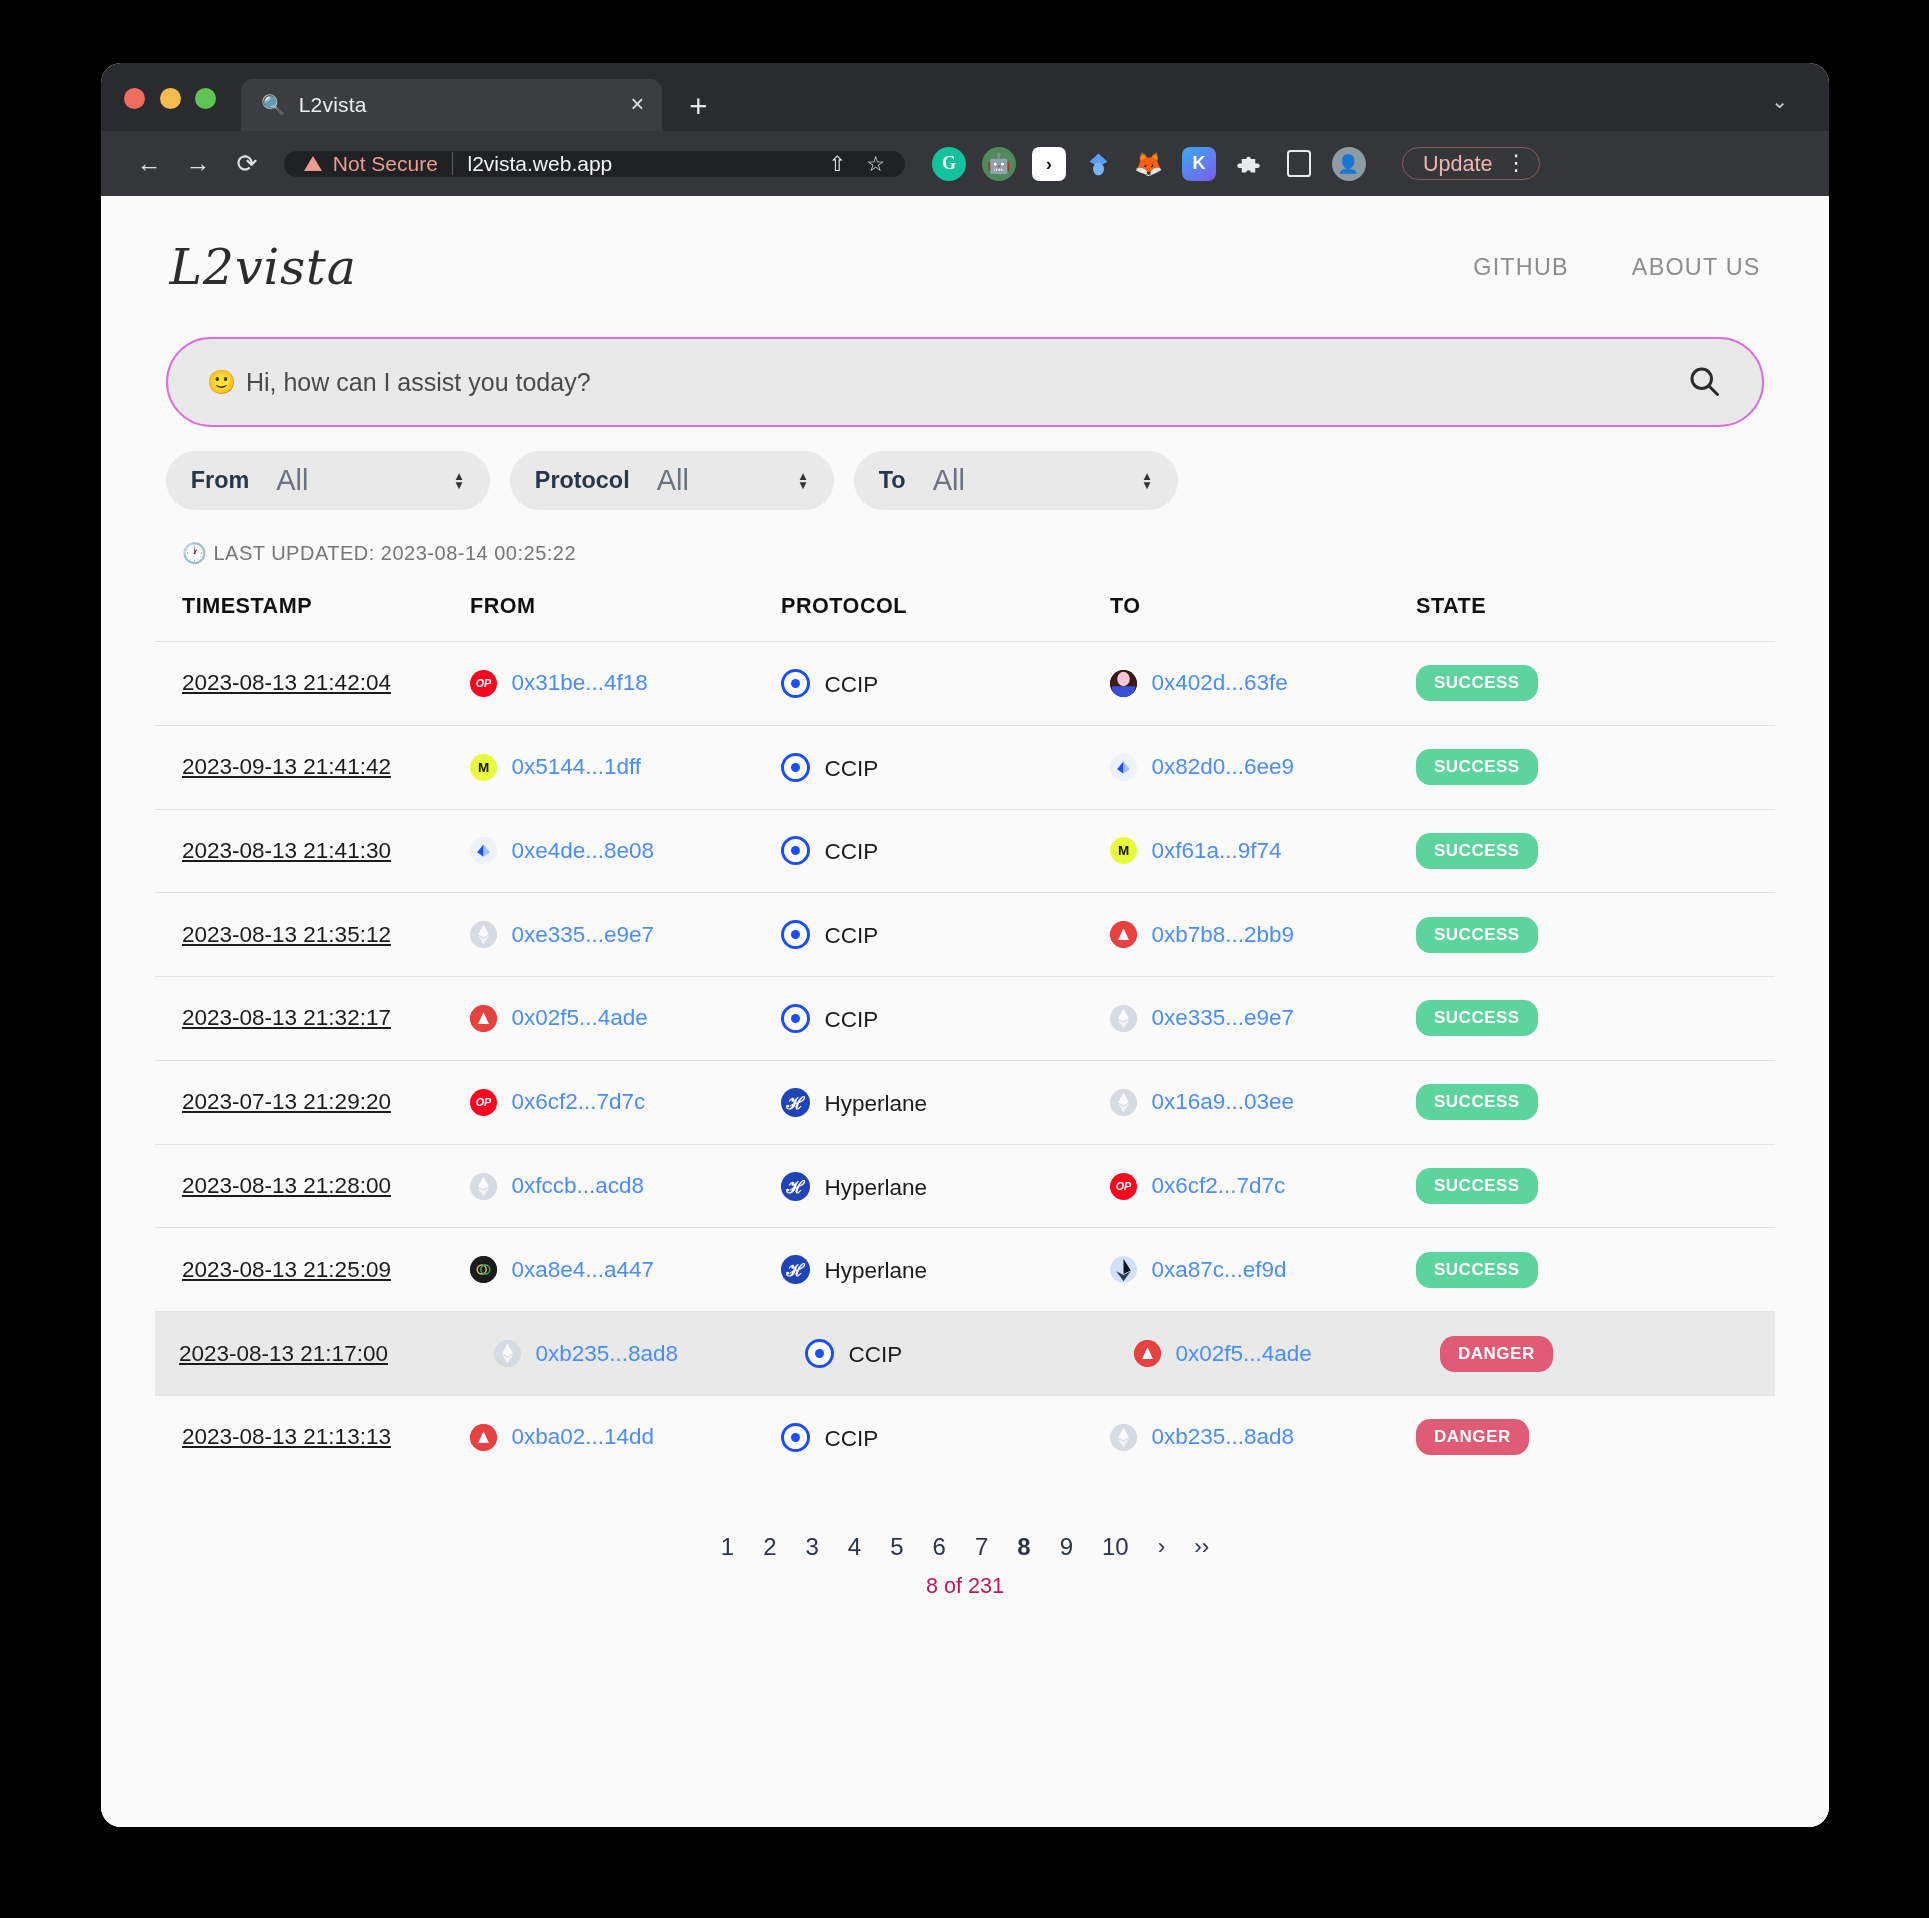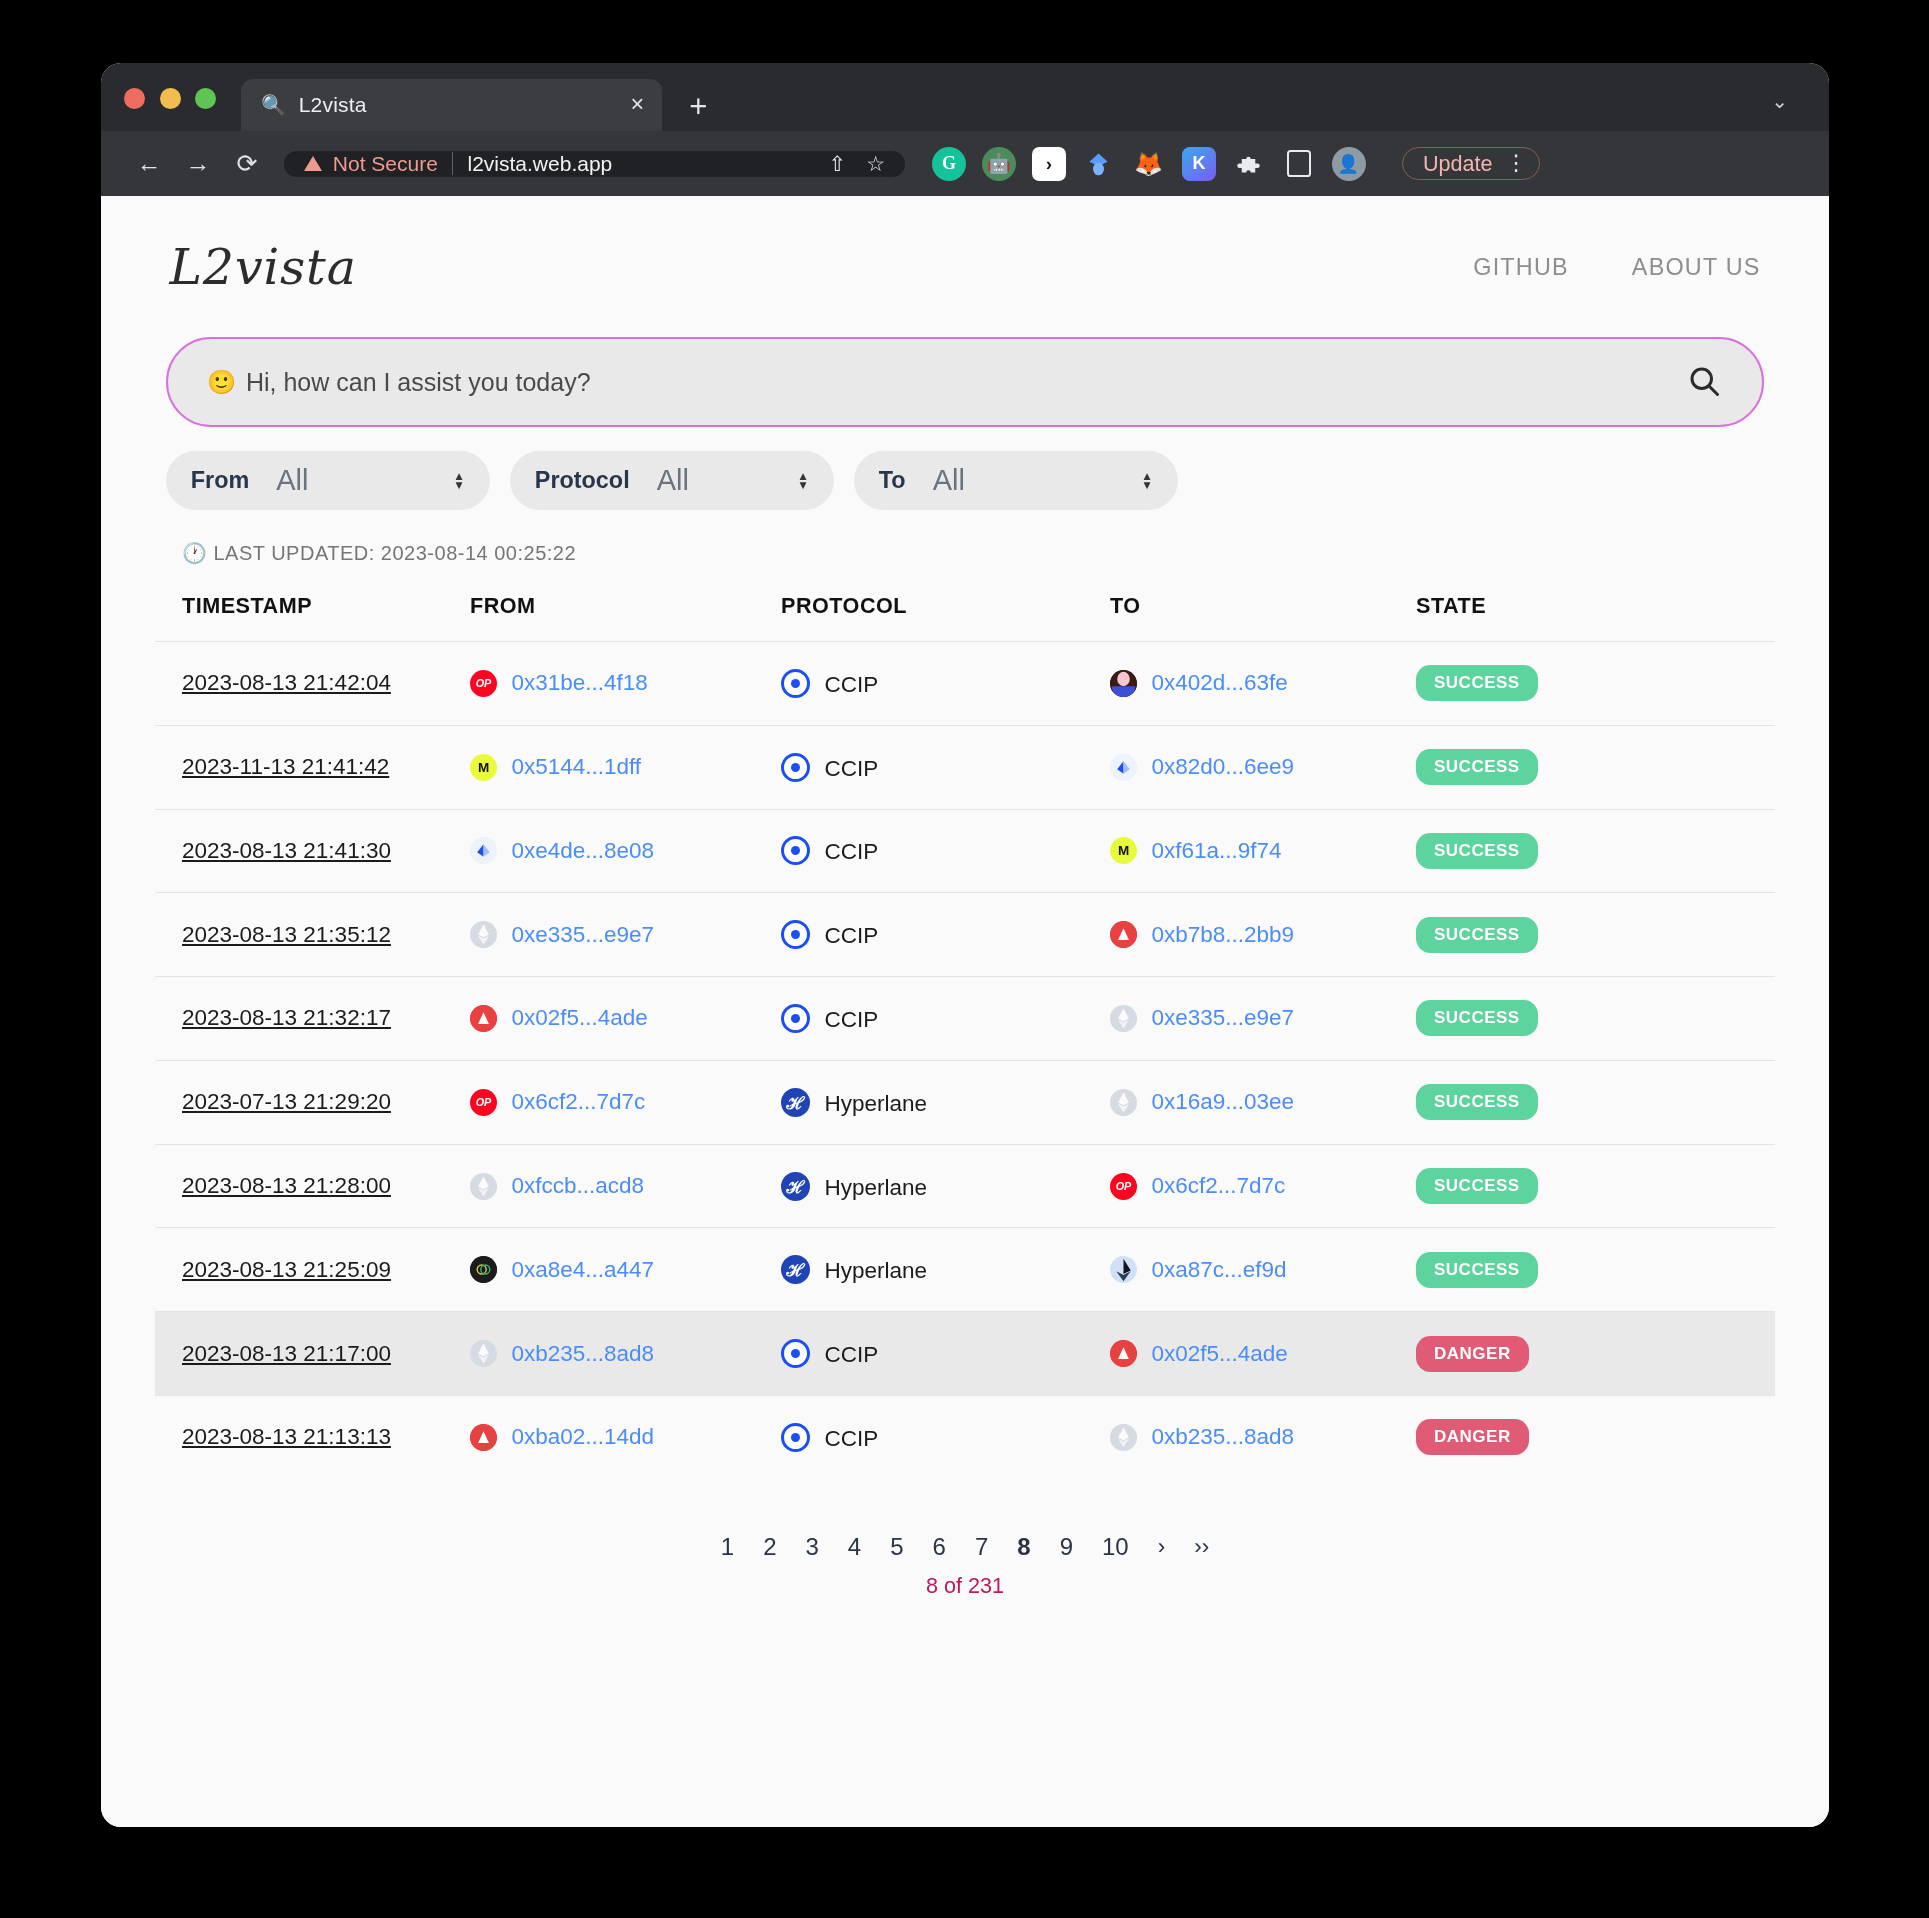--- a/index.html
+++ b/index.html
@@ -187,21 +187,21 @@
     padding: 12.6px 0 21.6px 0;
   }
   thead th:first-child { padding-left: 27px; }
   tbody td {
     font-size: 22.5px; color: #1b1b1b;
     padding: 23.4px 0;
     border-top: 0.9px solid #e4e4e4;
     vertical-align: middle;
   }
   tbody td:first-child { padding-left: 27px; text-decoration: underline; }
-  tbody tr.highlight td { background: #e9e9e9; }
+  tbody tr.highlight td { background: #e9e9e9; padding-left: 24px; }
   .col-ts { width: 315px; }
   .col-from { width: 311px; }
   .col-proto { width: 329px; }
   .col-to { width: 306px; }
 
   .addr { display: flex; align-items: center; gap: 14.4px; }
   .addr a { color: #4a8df6; text-decoration: none; font-size: 22.5px; }
   .chain {
     width: 27px; height: 27px; border-radius: 50%;
     display: flex; align-items: center; justify-content: center;
@@ -388,21 +388,21 @@
                     <ellipse cx="15" cy="10" rx="7" ry="8" fill="#f5c5d4"></ellipse>
                     <path d="M2 18 a13 13 0 0 0 26 0 z" fill="#3b4fd8"></path>
                   </svg>
                 </span>
                 <a href="#">0x402d...63fe</a>
               </span>
             </td>
             <td><span class="badge success">SUCCESS</span></td>
           </tr>
           <tr>
-            <td class="col-ts">2023-11-13 21:41:42</td>
+            <td class="col-ts">2023-09-13 21:41:42</td>
             <td class="col-from">
               <span class="addr">
                 <span class="chain moonbeam">M</span>
                 <a href="#">0x5144...1dff</a>
               </span>
             </td>
             <td class="col-proto">
               <span class="proto">
                 <span class="proto-icon ccip">
                   <i></i>

